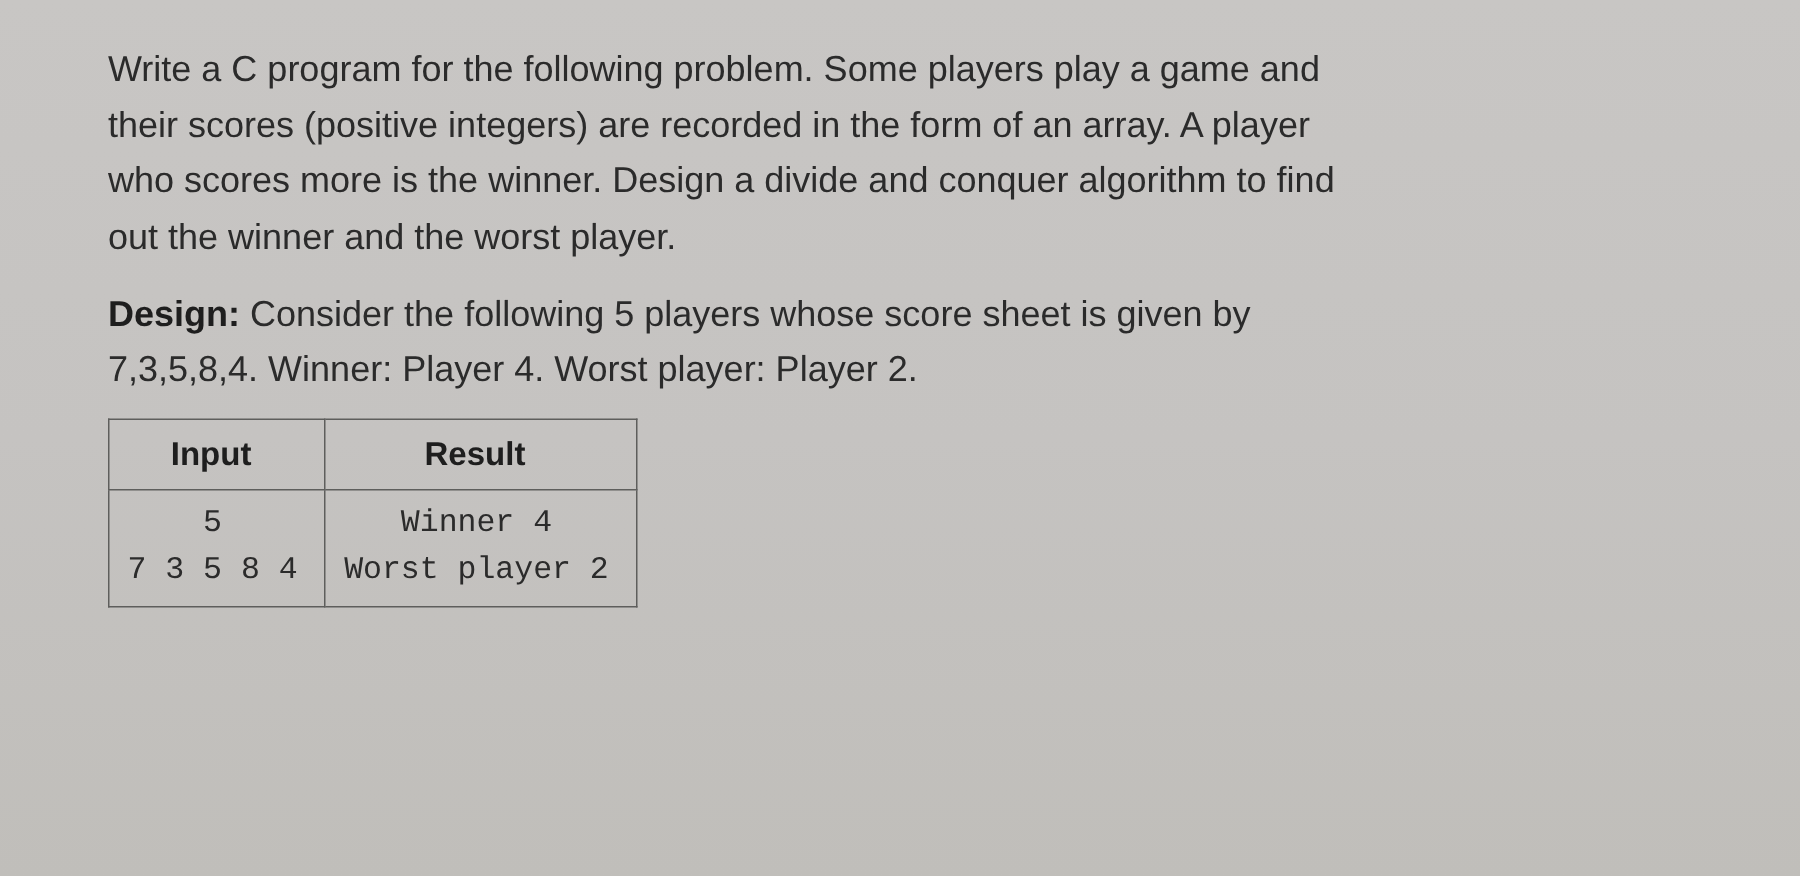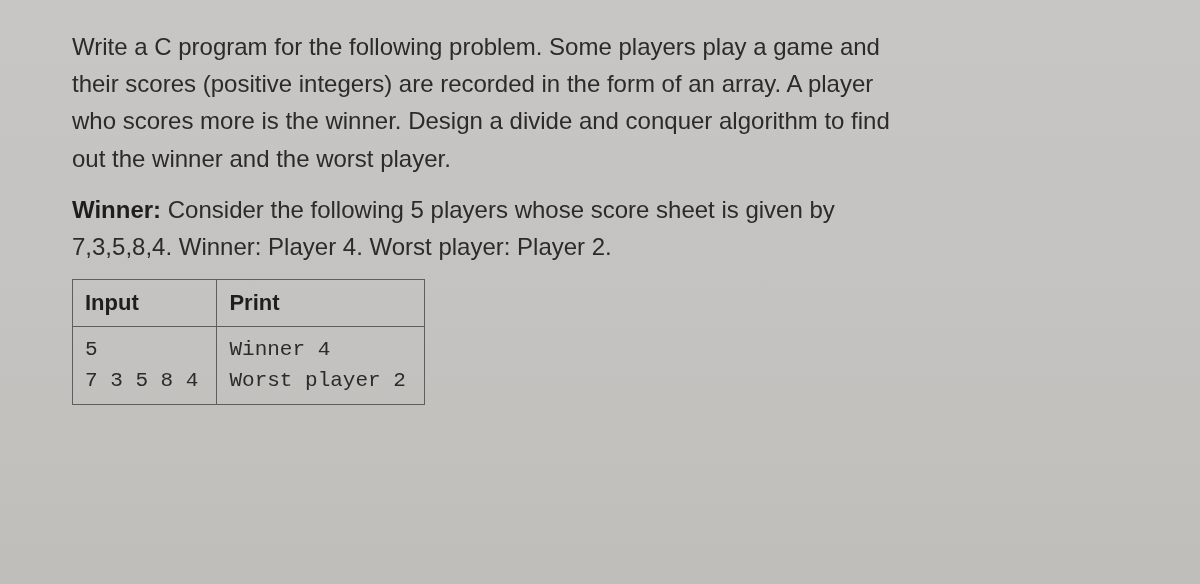--- a/index.html
+++ b/index.html
@@ -34,21 +34,21 @@
     margin-top: 52px;
     margin-bottom: 0;
     color: #1e1e1e;
   }
   table.example {
     border-collapse: collapse;
     margin-top: 14px;
   }
   table.example th, table.example td {
     border: 1px solid #5e5e5c;
-    text-align: left;
+    text-align: center;
     vertical-align: top;
   }
   table.example th {
     font-size: 22px;
     font-weight: 700;
     padding: 10px 20px 10px 12px;
     color: #1e1e1e;
   }
   table.example td {
     padding: 8px 18px 8px 12px;
@@ -60,30 +60,30 @@
   }
 </style>
 </head>
 <body>
 
 <div class="page">
 
   <p class="para">Write a C program for the following problem. Some players play a game and their scores (positive integers) are recorded in the form of an array. A player who scores more is the winner. Design a divide and conquer algorithm to find out the winner and the worst player.</p>
 
   <p class="para">
-    <span class="bold">Winner:</span><span> Consider the following 5 players whose score sheet is given by 7,3,5,8,4. Winner: Player 4. Worst player: Player 2.</span>
+    <span class="bold">Design:</span><span> Consider the following 5 players whose score sheet is given by 7,3,5,8,4. Winner: Player 4. Worst player: Player 2.</span>
   </p>
 
 
 
   <table class="example">
     <thead>
       <tr>
         <th>Input</th>
-        <th>Print</th>
+        <th>Result</th>
       </tr>
     </thead>
     <tbody>
       <tr>
         <td>5
 7 3 5 8 4</td>
         <td>Winner 4
 Worst player 2</td>
       </tr>
     </tbody>

